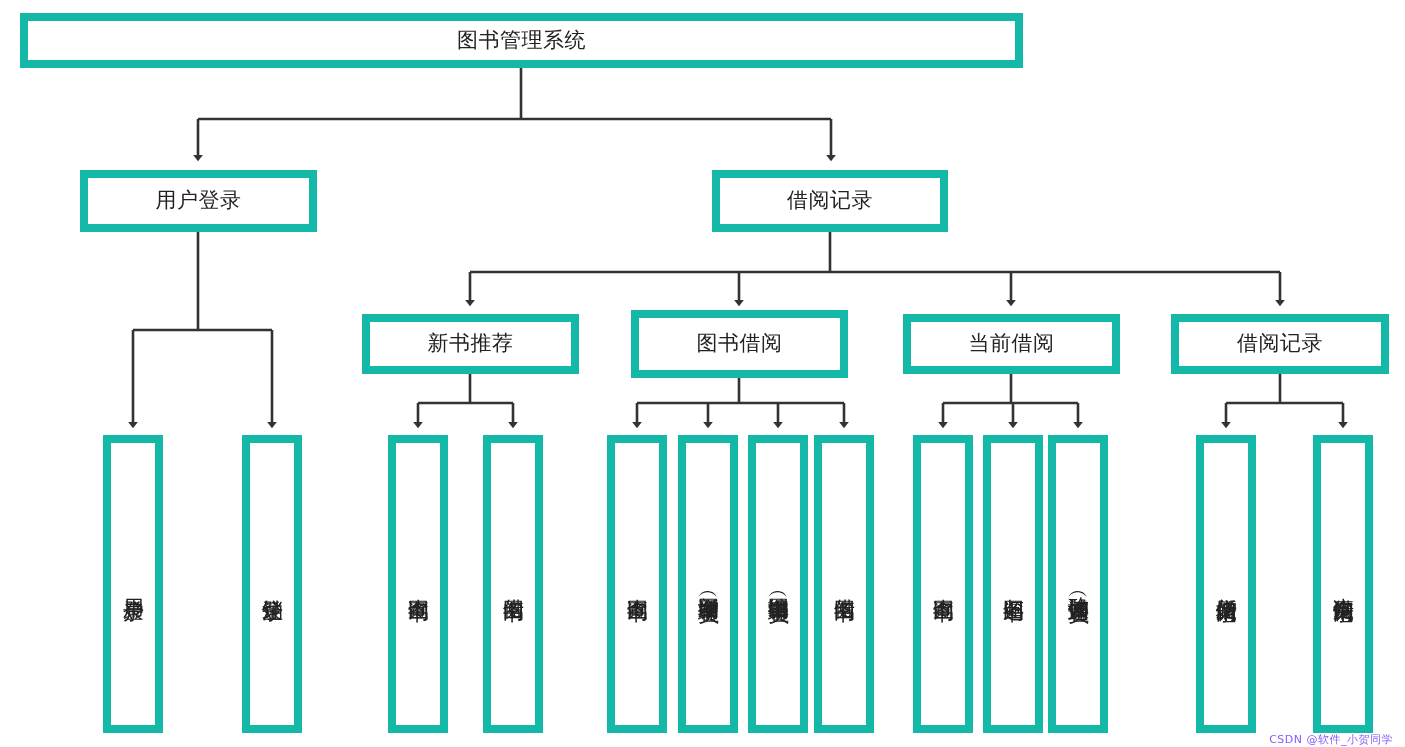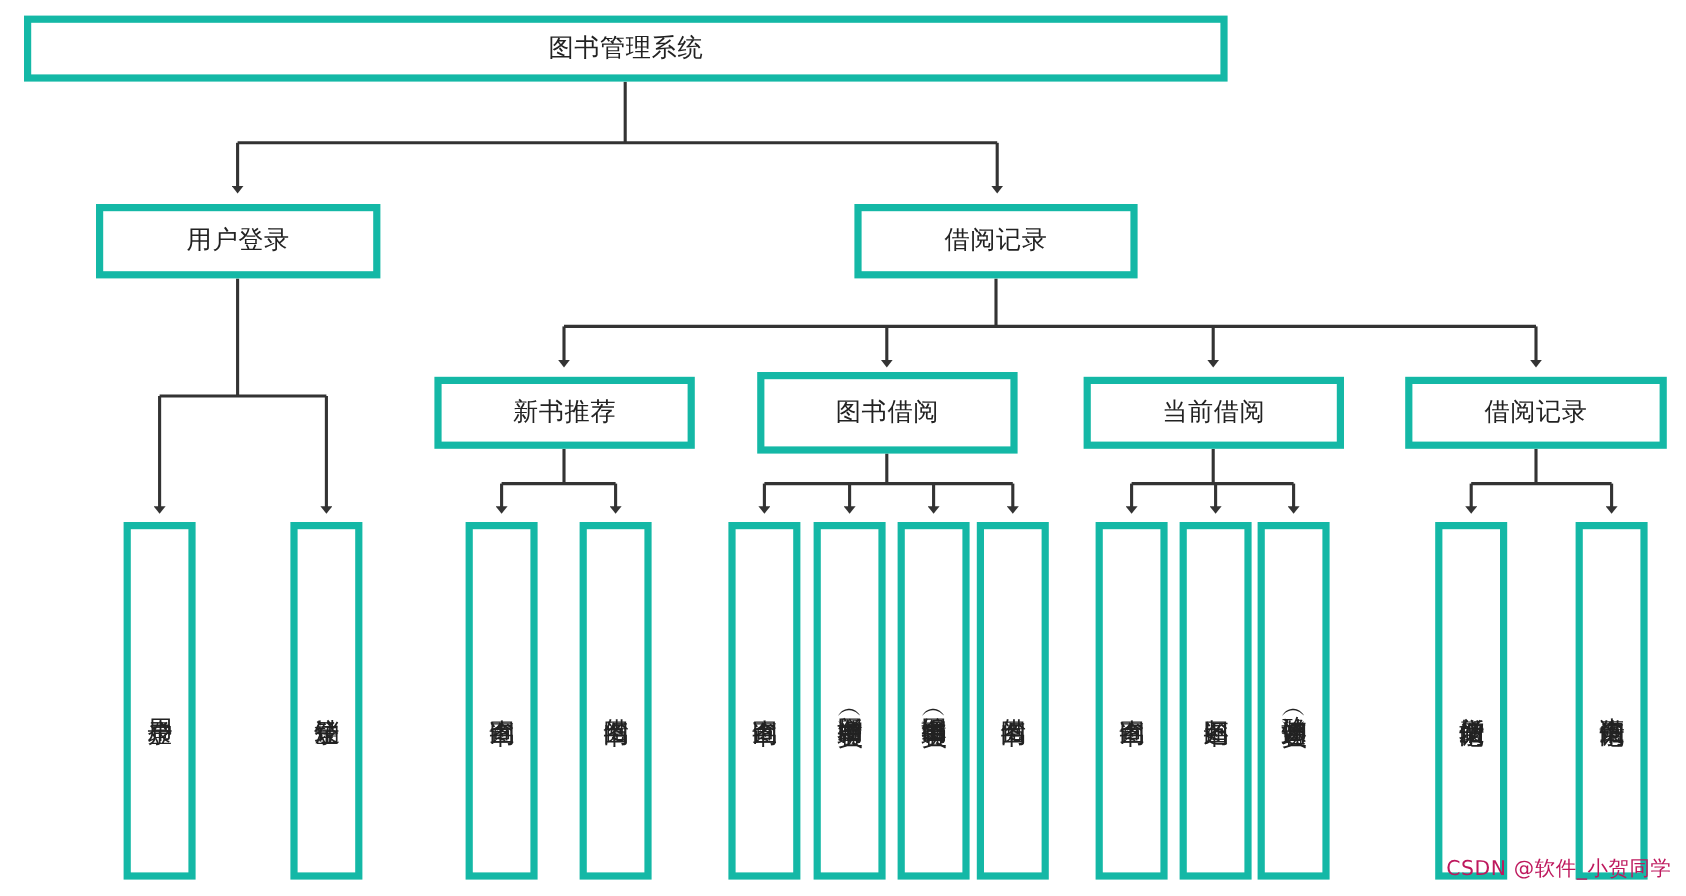--- a/index.html
+++ b/index.html
@@ -22,21 +22,21 @@
   svg.diagram-svg {
     position: absolute;
     left: 0;
     top: 0;
     width: 1405px;
     height: 747px;
   }
   .node-box {
     position: absolute;
     box-sizing: border-box;
-    border: 6px solid #14b8a6;
+    border: 8px solid #14b8a6;
     background: #ffffff;
     display: flex;
     align-items: center;
     justify-content: center;
     overflow: hidden;
   }
   .node-label-h {
     font-size: 21px;
     color: #222222;
     line-height: 1.2;
@@ -48,23 +48,23 @@
     text-orientation: upright;
     font-size: 21px;
     color: #222222;
     line-height: 1.28;
     letter-spacing: 1px;
     white-space: nowrap;
   }
   .watermark {
     position: absolute;
     right: 12px;
-    bottom: 12px;
-    font-size: 17px;
-    color: #be185d;
+    bottom: 0;
+    font-size: 11px;
+    color: #8b5cf6;
     white-space: nowrap;
     letter-spacing: 0.5px;
   }
 </style>
 </head>
 <body>
 
 <div id="diagram-root">
 
   <svg class="diagram-svg" viewBox="0 0 1405 747">

